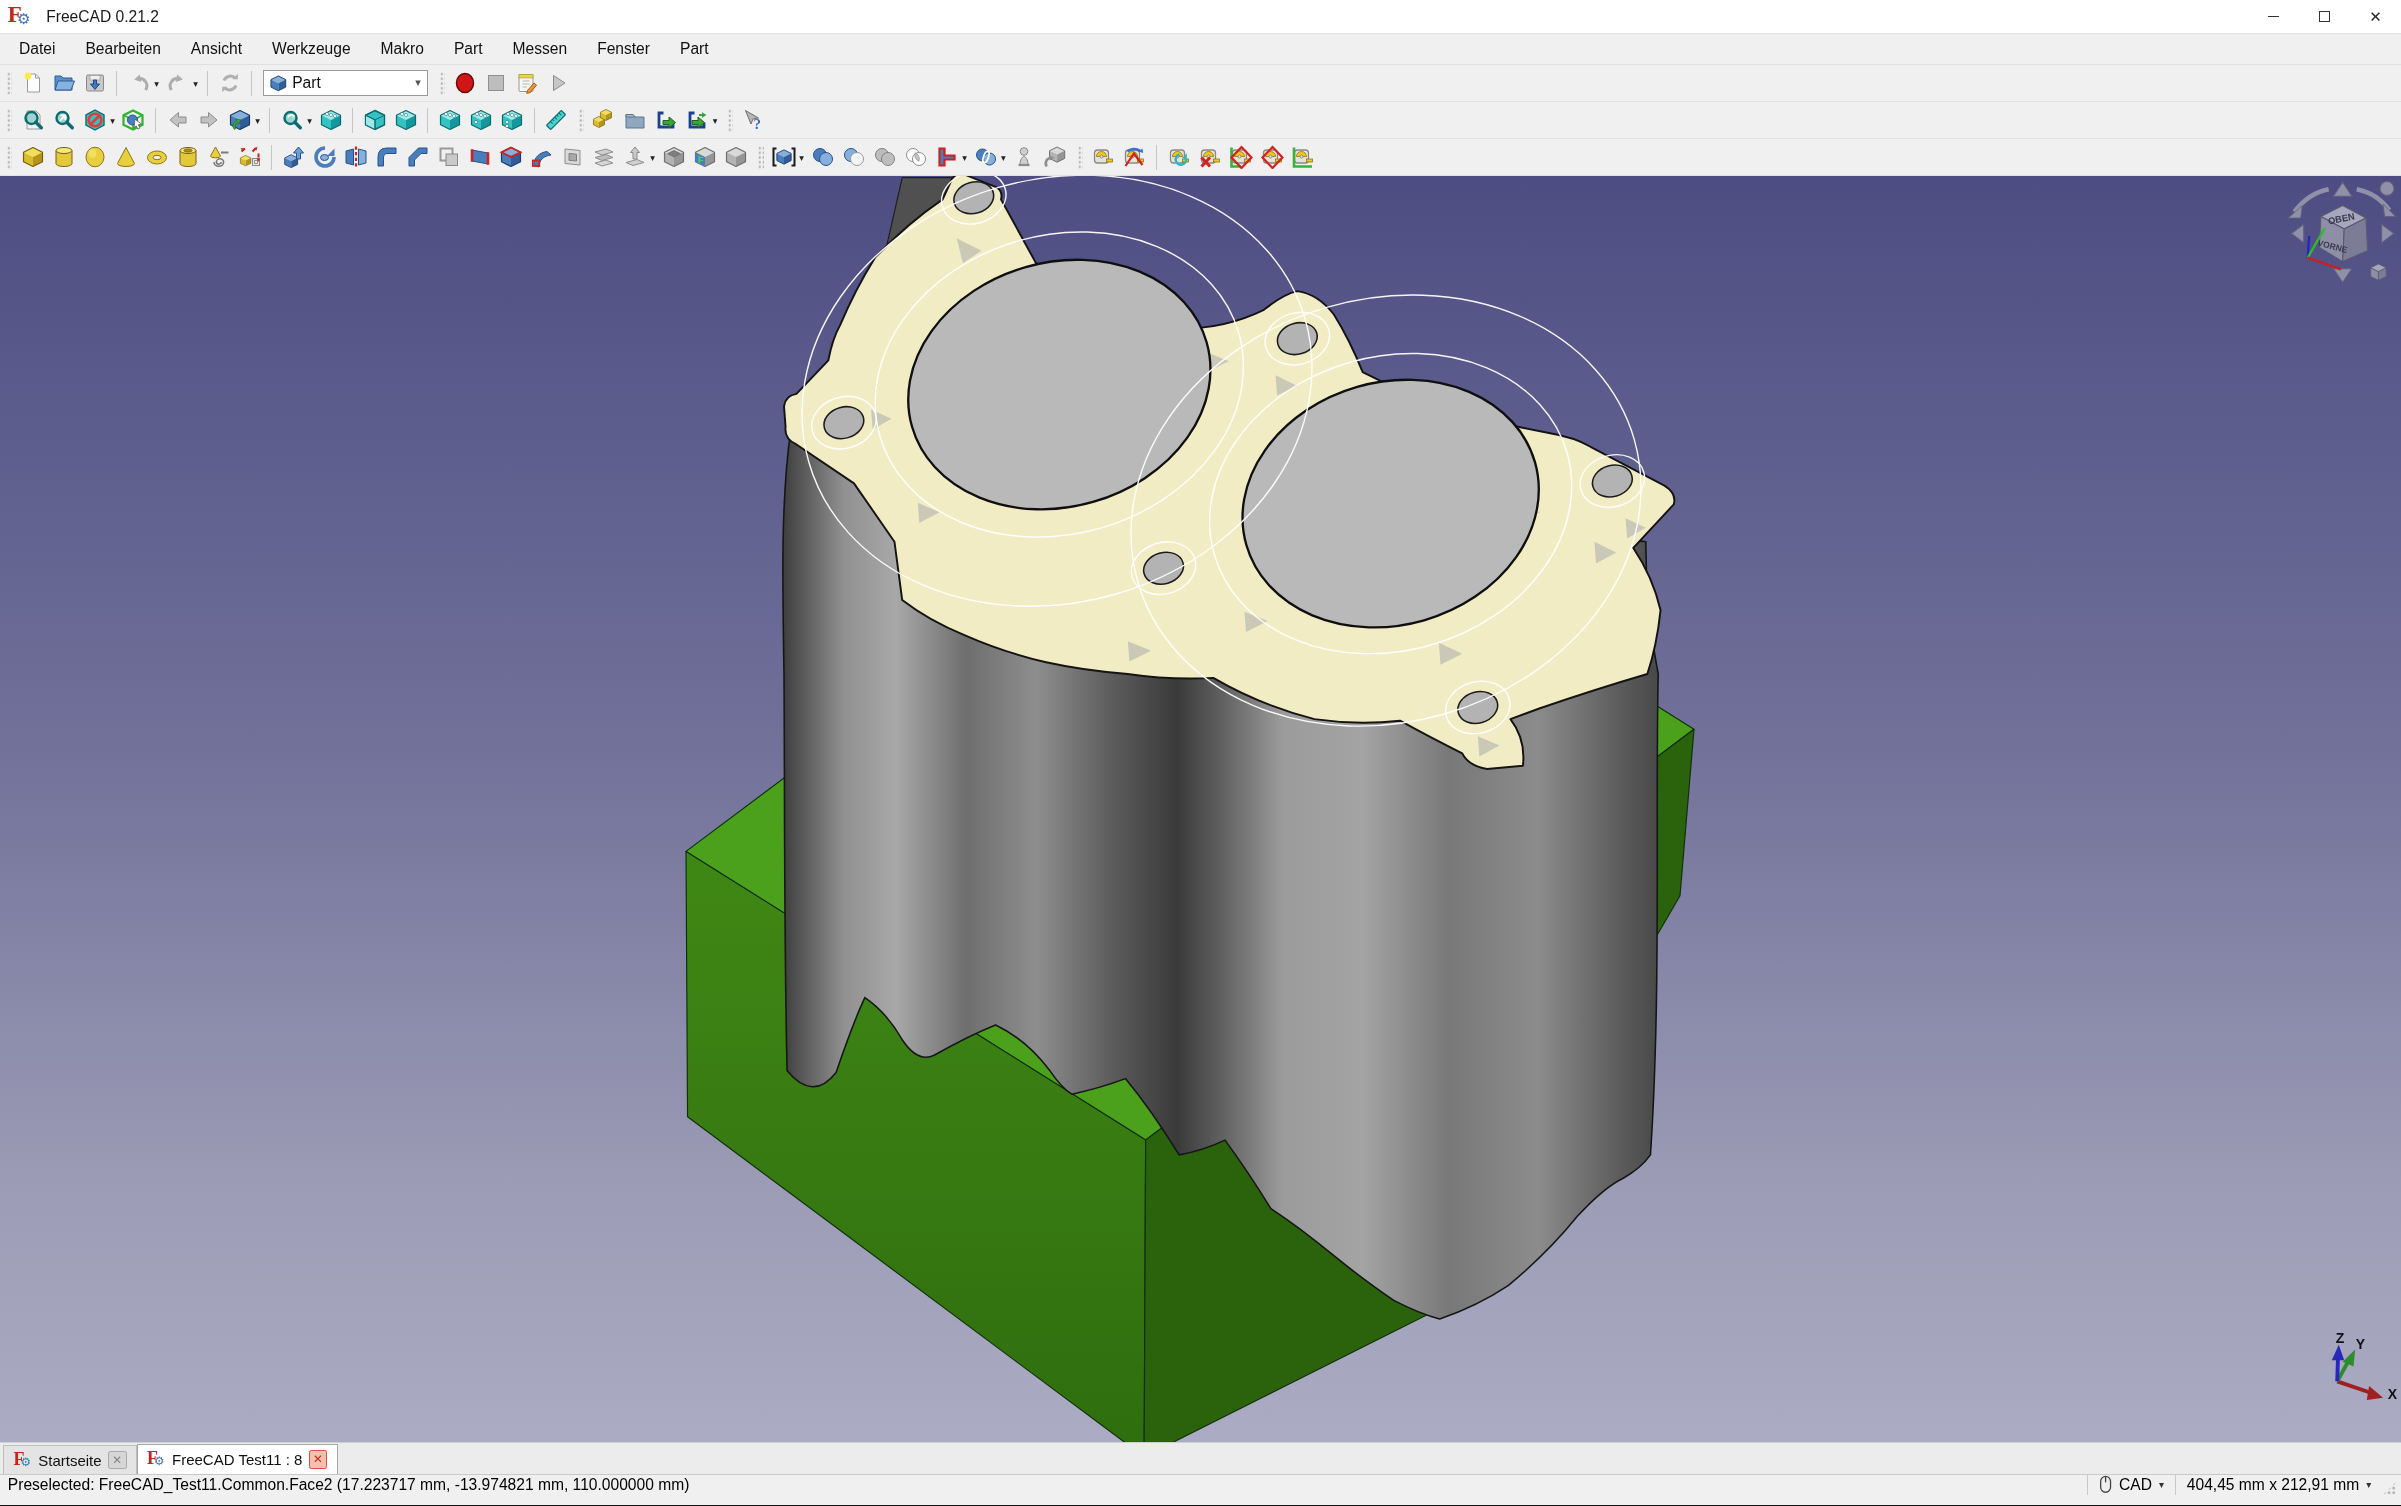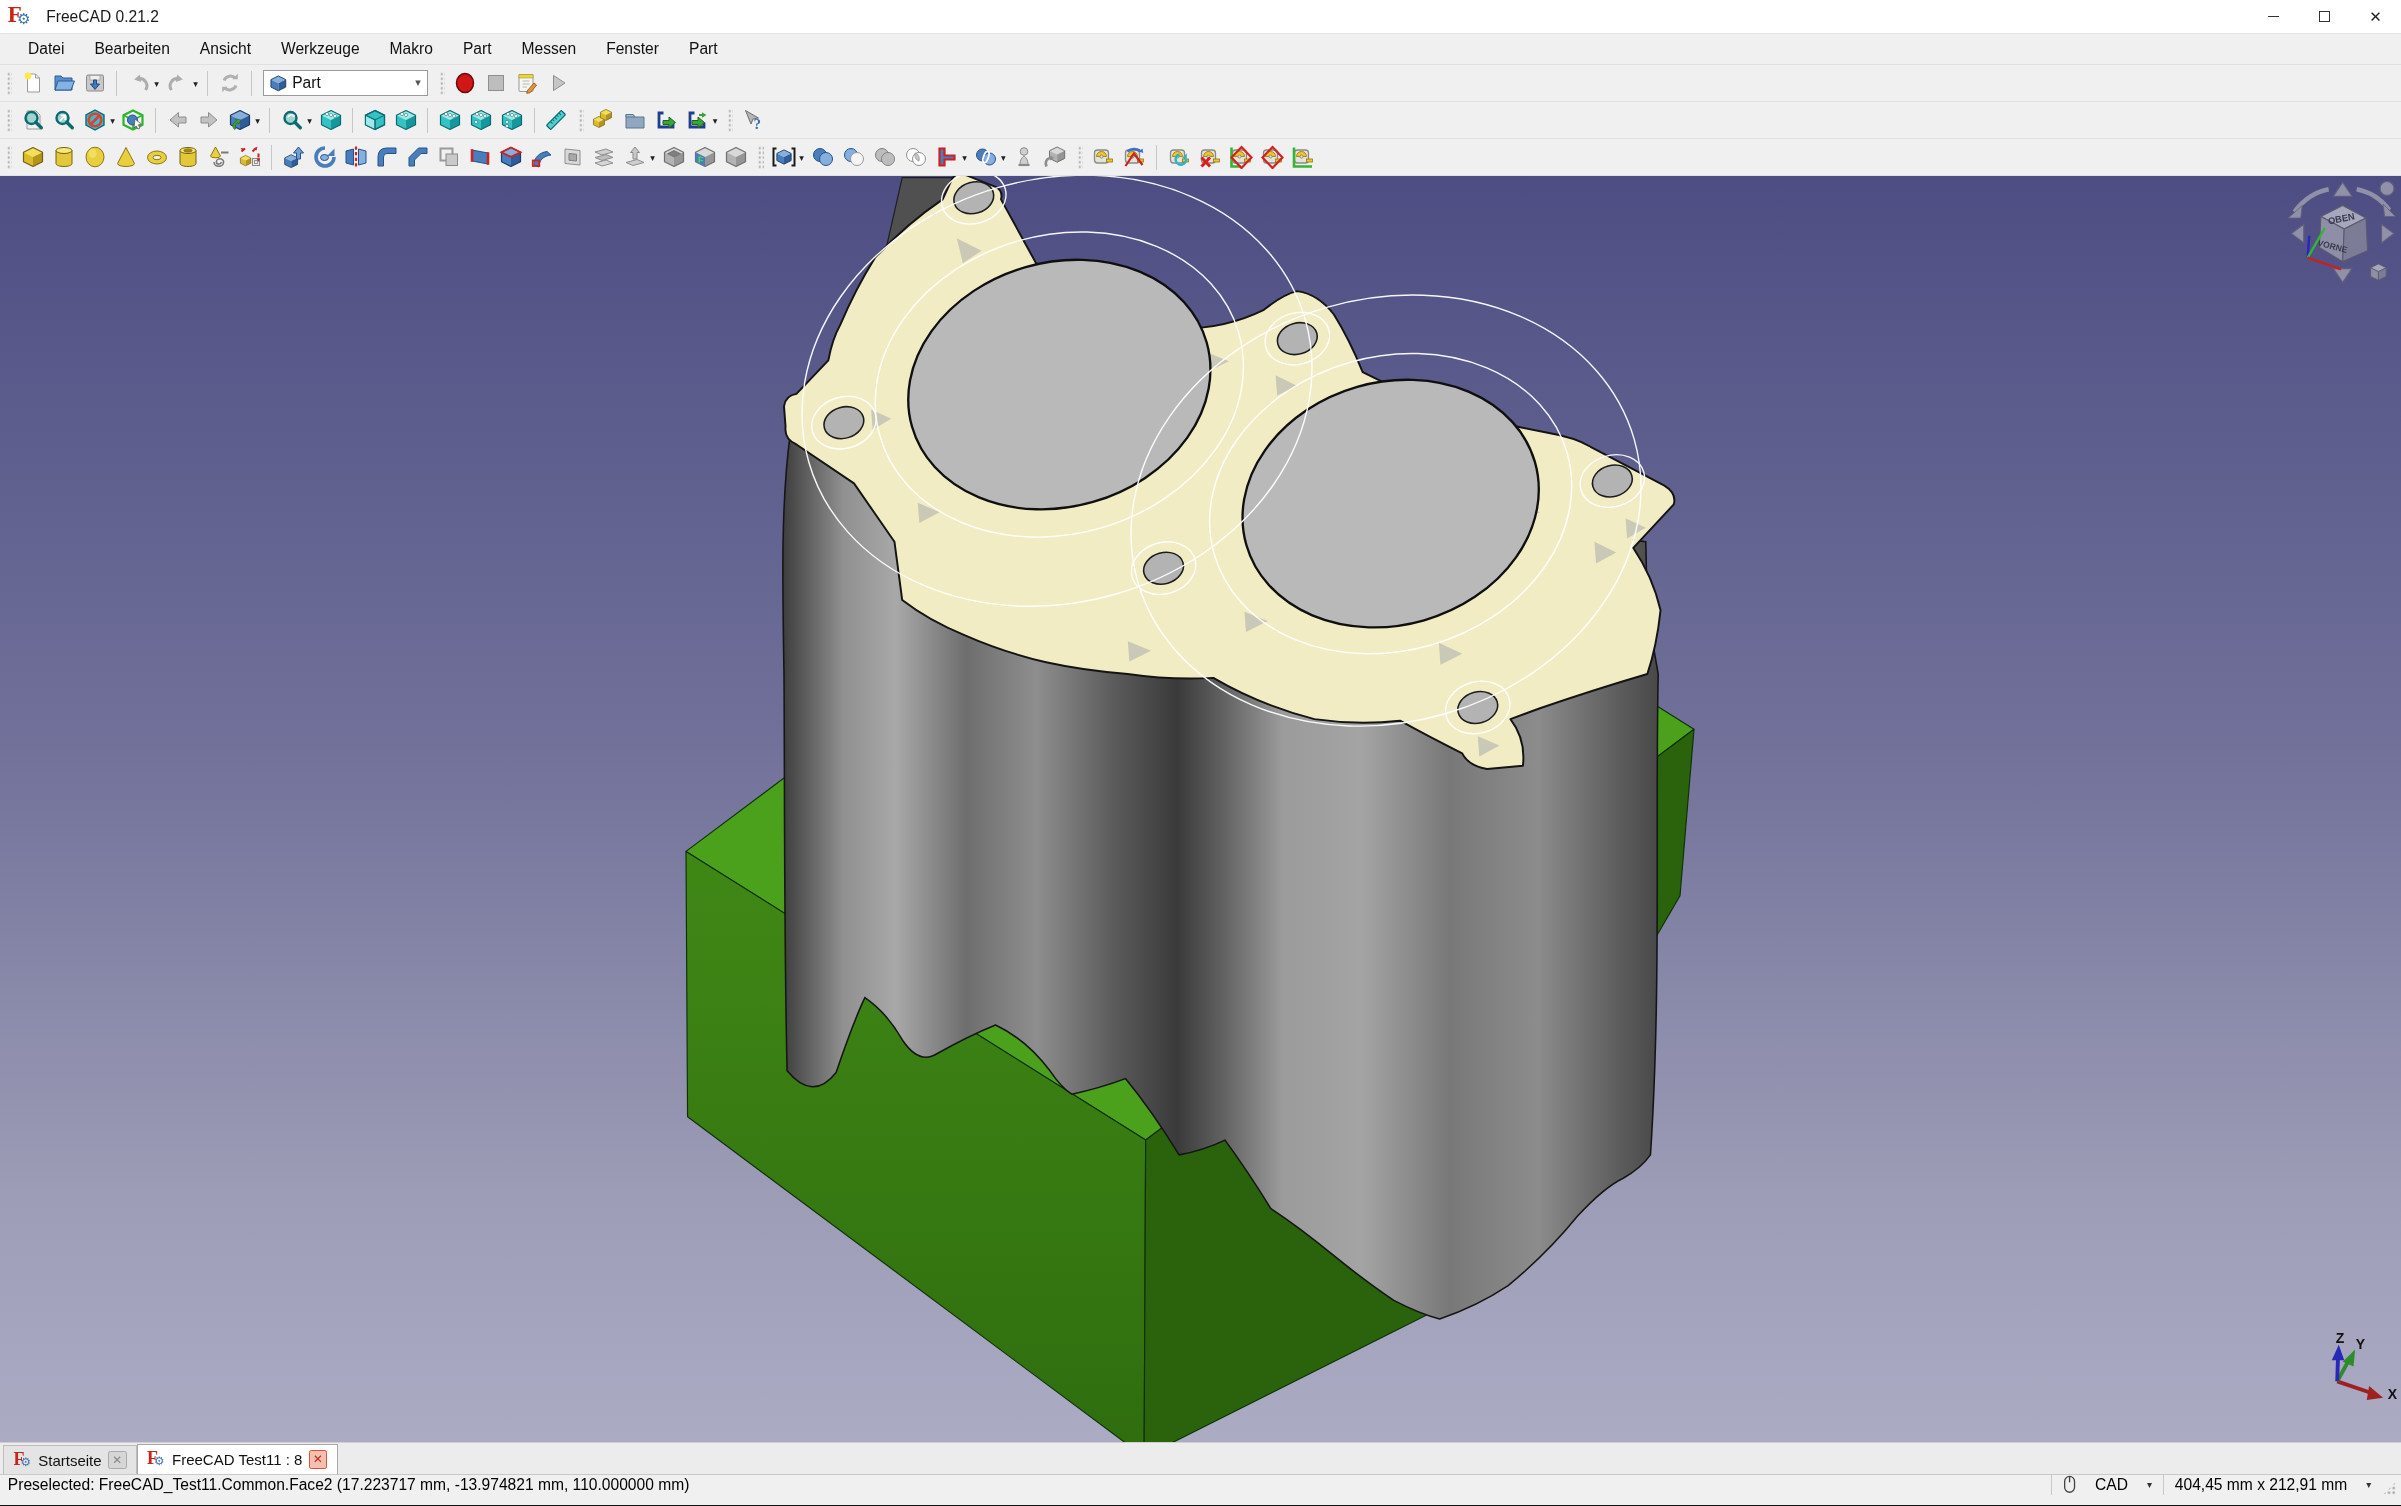--- a/index.html
+++ b/index.html
@@ -13,21 +13,21 @@
   .appicon b { font-family:"Liberation Serif", serif; color:#c4261a; font-size:23px; line-height:23px; position:absolute; left:0; top:-1.6px; }
   .appicon i { font-style:normal; color:#3f72b4; font-size:15px; position:absolute; left:9.3px; top:4.7px; }
   .apptitle { font-size:15.6px; color:#1a1a1a; margin-left:12px; }
   .wincontrols { margin-left:auto; display:flex; height:100%; }
   .winbtn { width:51px; height:100%; display:flex; align-items:center; justify-content:center; color:#222; }
   .min-glyph { width:11.7px; border-top:1.6px solid #333; display:inline-block; }
   .max-glyph { width:11px; height:11px; border:1.2px solid #333; display:inline-block; }
   .close-glyph { font-size:15px; }
 
   
-  .menubar { height:31px; background:#f0f0f0; display:flex; align-items:stretch; padding-left:13px; border-bottom:0.8px solid #e0e0e0; }
+  .menubar { height:31px; background:#f0f0f0; display:flex; align-items:stretch; padding-left:4px; border-bottom:0.8px solid #e0e0e0; }
   .menubar .mitem { display:flex; align-items:center; padding:0 15px; font-size:15.6px; color:#111; }
 
   
   .toolbar { height:37px; background:#f0f0f0; display:flex; align-items:center; border-bottom:0.8px solid #e2e2e2; }
   .toolbar:last-of-type { border-bottom:0.8px solid #b9b9b9; }
   .tgrip { width:6.2px; height:25px; margin:0 4.7px 0 6.2px; background-image:radial-gradient(circle, #b2b2b2 1px, transparent 1.2px); background-size:3.9px 4.7px; background-position:0.8px 0.8px; }
   .tsep { width:0.8px; height:25px; background:#c6c6c6; margin:0 6.2px; }
   .tbtn { width:31px; height:33px; display:flex; align-items:center; justify-content:center; border-radius:2.3px; }
   .tbtn svg { width:24px; height:24px; }
   .caret { font-size:9.3px; color:#222; width:11px; text-align:center; margin-left:-3.1px; }
@@ -48,21 +48,21 @@
   .tab .minilogo b { font-family:"Liberation Serif", serif; color:#c4261a; font-size:18px; line-height:18px; position:absolute; left:0; top:-0.8px; }
   .tab .minilogo i { font-style:normal; color:#3f72b4; font-size:11.7px; position:absolute; left:7px; top:3.9px; }
   .tclose { width:18.7px; height:18.7px; display:flex; align-items:center; justify-content:center; font-size:11.7px; border-radius:2.3px; }
   .tclose.gray { background:#d6d6d6; border:0.8px solid #aaa; color:#888; }
   .tclose.red { background:#f6c0ae; border:1.2px solid #d9513d; color:#c2281c; }
 
   
   .statusbar { height:20px; background:#f0f0f0; border-top:0.8px solid #c9c9c9; display:flex; align-items:center; font-size:15.6px; color:#000; }
   .status-msg { margin-left:7.8px; flex:1; white-space:nowrap; }
   .ssep { width:0.8px; height:20px; background:#c9c9c9; margin:0 11px; }
-  .nav-style, .view-dims { display:flex; align-items:center; gap:19px; white-space:nowrap; }
+  .nav-style, .view-dims { display:flex; align-items:center; gap:7px; white-space:nowrap; }
   .scaret { font-size:10px; color:#333; }
   .grip { width:14px; height:14px; margin:7.8px 4.7px 0 11px; background-image:radial-gradient(circle,#ababab 1.2px,transparent 1.4px); background-size:4.7px 4.7px; clip-path:polygon(100% 0,100% 100%,0 100%); }
 </style>
 </head>
 <body>
 
 <div class="app">
 
   <div class="titlebar">
     <span class="appicon">

